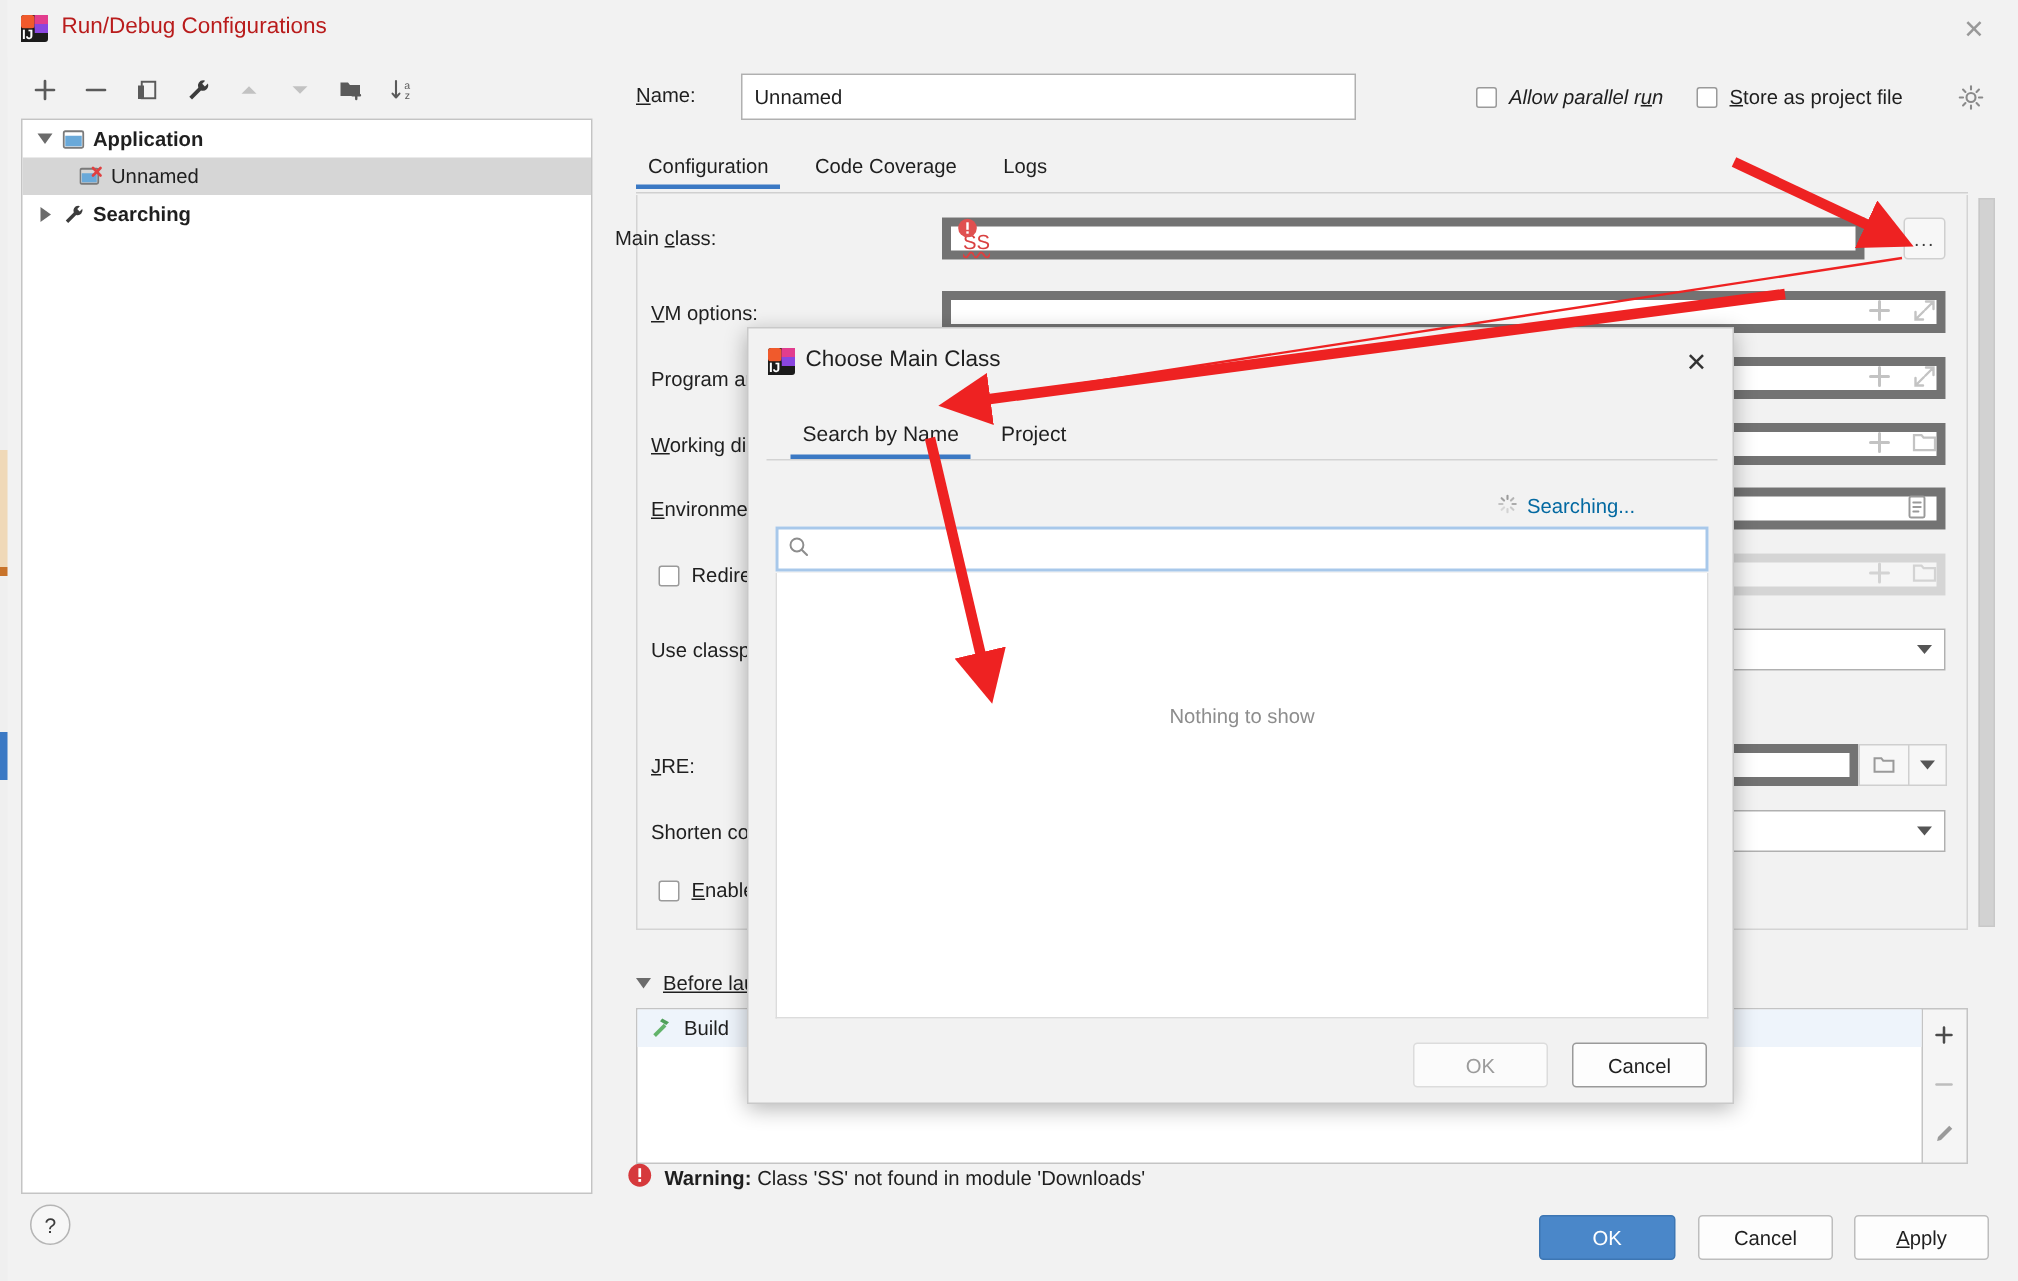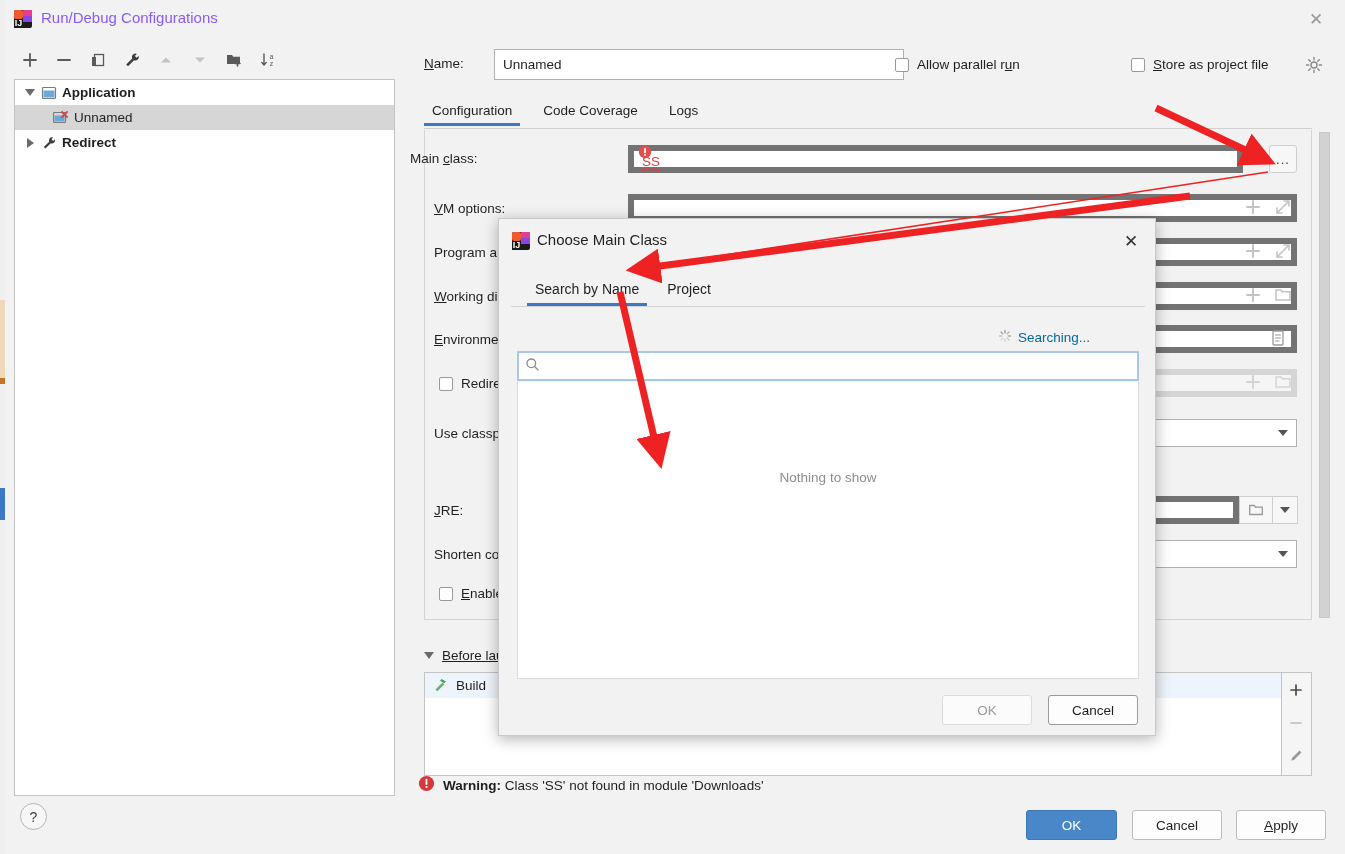--- a/index.html
+++ b/index.html
@@ -14,21 +14,21 @@
   }
   #root { position: relative; width: 1345px; height: 854px; background: #f2f2f2; }
 
   
   .edge-strip { position:absolute; left:0; top:0; width:5px; height:854px; background:#efefef; }
   .edge-strip .seg { position:absolute; left:0; width:5px; }
 
   
   .titlebar { position:absolute; left:5px; top:0; width:1340px; height:38px; background:#f2f2f2; }
   .title-icon { position:absolute; left:8px; top:9px; width:20px; height:20px; }
-  .title-text { position:absolute; left:36px; top:9px; font-size:15px; color:#8b5cf6; }
+  .title-text { position:absolute; left:36px; top:9px; font-size:15px; color:#b91c1c; }
   .title-close { position:absolute; right:12px; top:7px; width:34px; height:24px;
                  display:flex; align-items:center; justify-content:center;
                  font-size:17px; color:#999; cursor:default; }
 
   
   .toolbar { position:absolute; left:14px; top:44px; width:280px; height:32px;
              display:flex; align-items:center; gap:2px; }
   .tb-btn { width:32px; height:30px; display:flex; align-items:center; justify-content:center; cursor:default; }
 
   
@@ -234,28 +234,28 @@
 
     <div class="tree-row">
       <div class="tw">
           <div class="caret-right"></div>
         </div>
       <div class="tree-ico">
         <svg width="16" height="16" viewBox="0 0 18 18">
           <path d="M12.5 2.5a3.6 3.6 0 00-3.3 5l-6 6 1.8 1.8 6-6a3.6 3.6 0 004.6-4.6l-2 2-1.8-1.8 2-2a3.6 3.6 0 00-1.3-.4z" fill="#3c3c3c"></path>
         </svg>
       </div>
-      <div class="tree-label bold">Redirect</div>
+      <div class="tree-label bold">Searching</div>
     </div>
   </div>
 
   <div class="name-label"><span class="u">N</span>ame:</div>
   <input class="name-input" value="Unnamed" style="">
 
-  <div class="cb" style="left:895px; top:57px;">
+  <div class="cb" style="left:984px; top:57px;font-style:italic;">
     <div class="cbox"></div>
     <span>Allow parallel r<span class="u">u</span>n</span>
   </div>
   <div class="cb" style="left:1131px; top:57px;">
     <div class="cbox"></div>
     <span><span class="u">S</span>tore as project file</span>
   </div>
   <div class="gear-icon">
     <svg width="18" height="18" viewBox="0 0 18 18">
       <circle cx="9" cy="9" r="3" fill="none" stroke="#8a8a8a" stroke-width="1.4"></circle>

